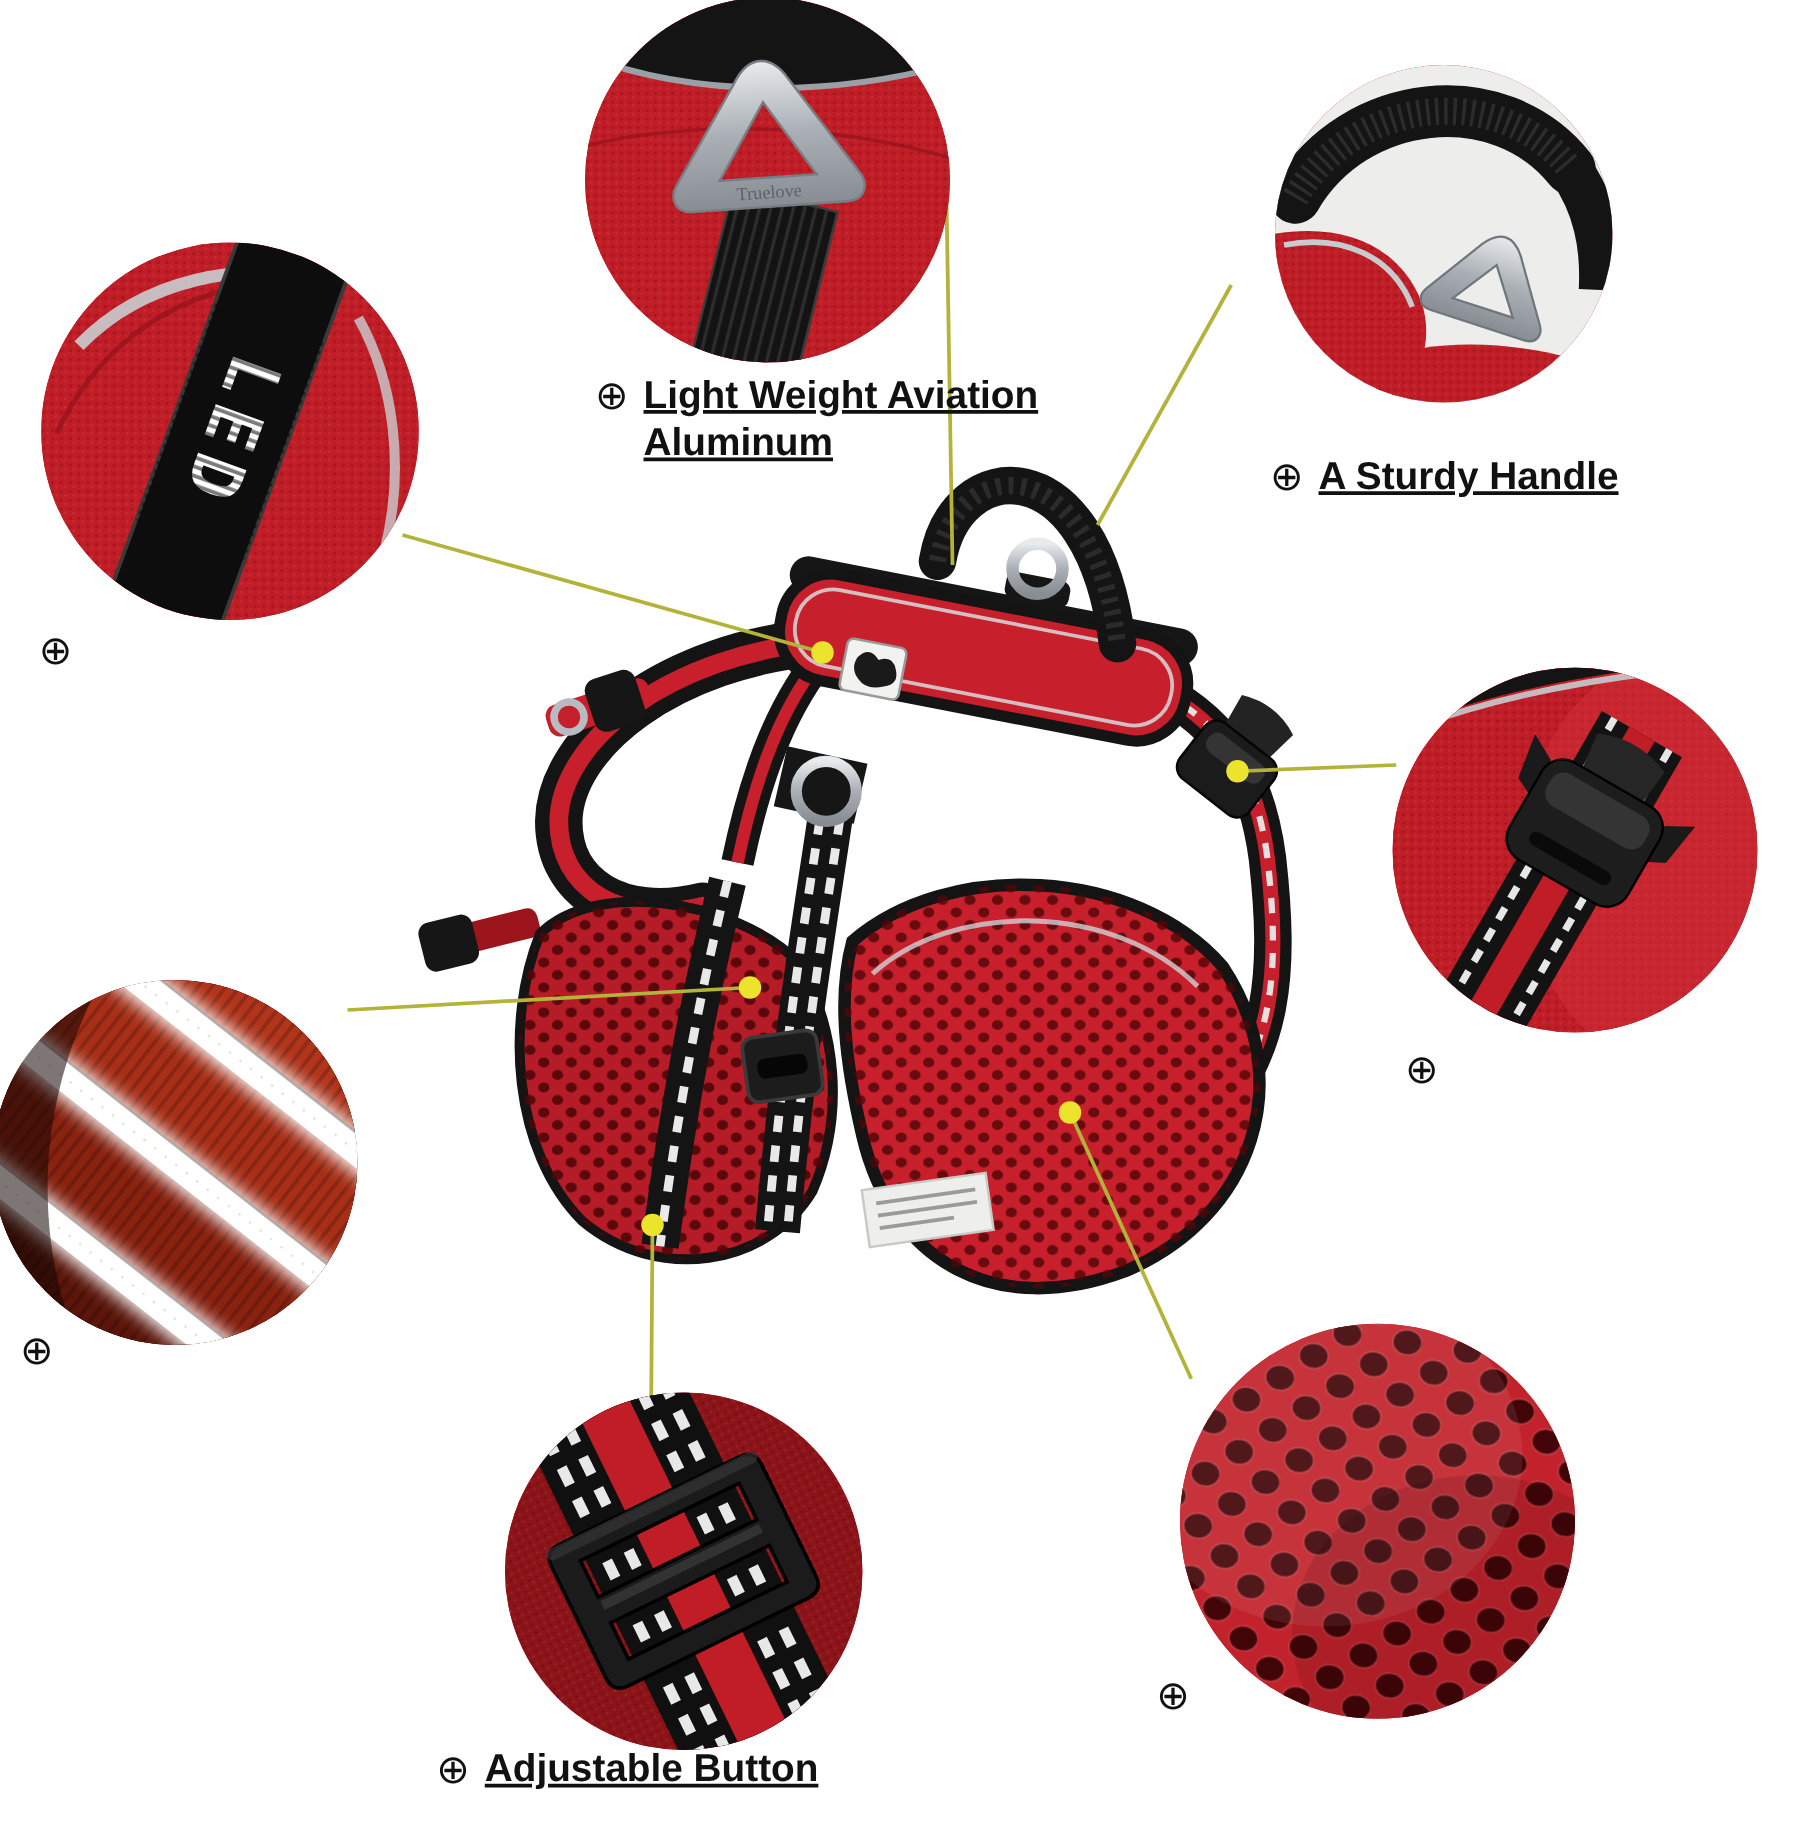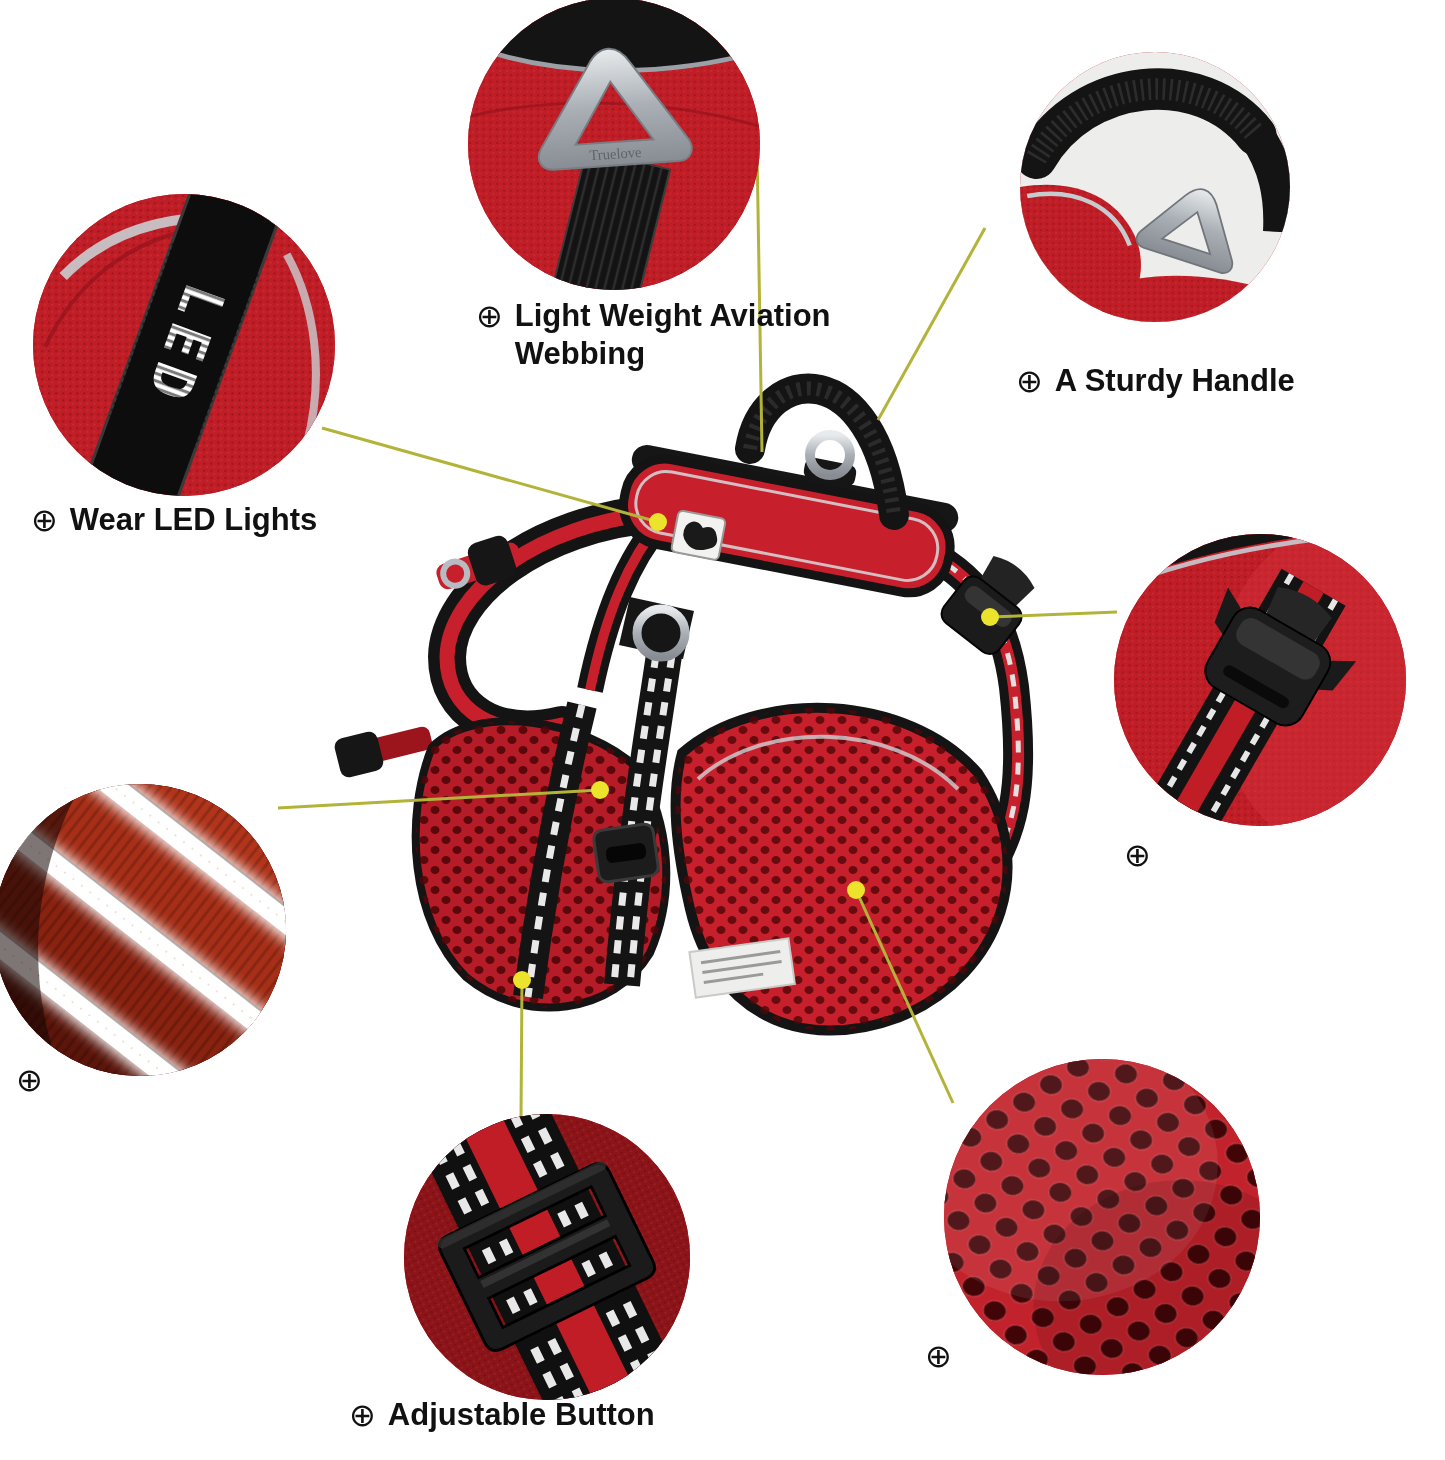--- a/index.html
+++ b/index.html
@@ -15,21 +15,21 @@
   .connectors { position: absolute; left: 0; top: 0; width: 1445px; height: 1460px; z-index: 2; }
   .circle { position: absolute; border-radius: 50%; overflow: hidden; z-index: 3; background: #c01d26; }
   .circle svg { width: 100%; height: 100%; display: block; }
   .label {
     position: absolute; z-index: 4;
     display: flex; gap: 12px; align-items: flex-start;
     color: #111111; font-size: 31px; font-weight: 700; line-height: 38px;
     white-space: nowrap;
   }
   .label .bullet { font-weight: 400; font-size: 32px; line-height: 38px; }
-  .ltext { display: block; }
+  .ltext { display: block; text-decoration: underline; }
 </style>
 </head>
 <body>
 
 <div class="stage">
 
   <svg class="harness" viewBox="0 0 780 720">
     <defs>
       <linearGradient id="metal" x1="0" y1="0" x2="0" y2="1">
         <stop offset="0" stop-color="#e8ebed"></stop>
@@ -299,32 +299,31 @@
       <rect width="300" height="300" fill="url(#airmesh)"></rect>
       <ellipse cx="110" cy="100" rx="150" ry="130" fill="#ffffff" opacity="0.08"></ellipse>
       <ellipse cx="225" cy="235" rx="140" ry="120" fill="#000000" opacity="0.10"></ellipse>
     </svg>
   </div>
 
   <div class="label" style="left:476px; top:297px">
     <span class="bullet">⊕</span>
     <span class="ltext">
       <span>Light Weight Aviation</span><br>
-      <span>Webbing</span>
+      <span>Aluminum</span>
     </span>
   </div>
 
   <div class="label" style="left:1016px; top:362px">
     <span class="bullet">⊕</span>
     <span class="ltext"><span>A Sturdy Handle</span></span>
   </div>
 
   <div class="label" style="left:31px; top:501px">
     <span class="bullet">⊕</span>
-    <span class="ltext"><span>Wear LED Lights</span></span>
   </div>
 
   <div class="label" style="left:1124px; top:836px">
     <span class="bullet">⊕</span>
   </div>
 
   <div class="label" style="left:16px; top:1061px">
     <span class="bullet">⊕</span>
   </div>
 

